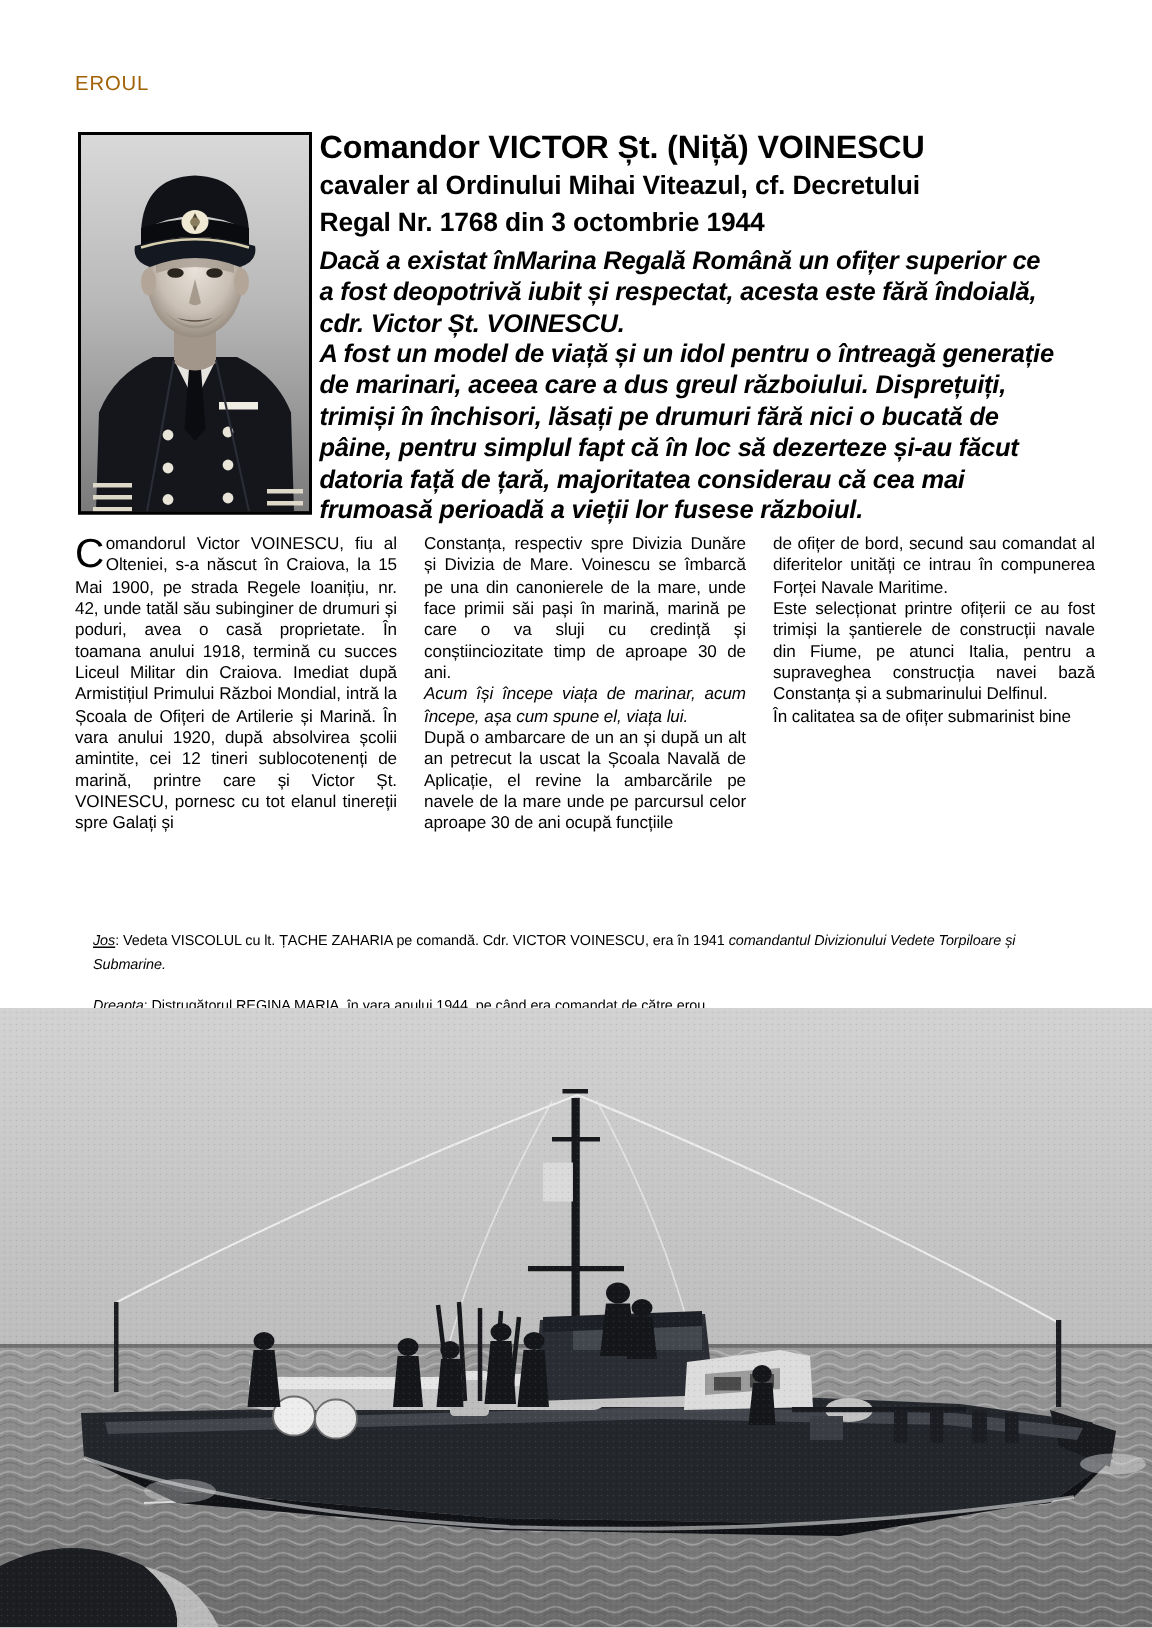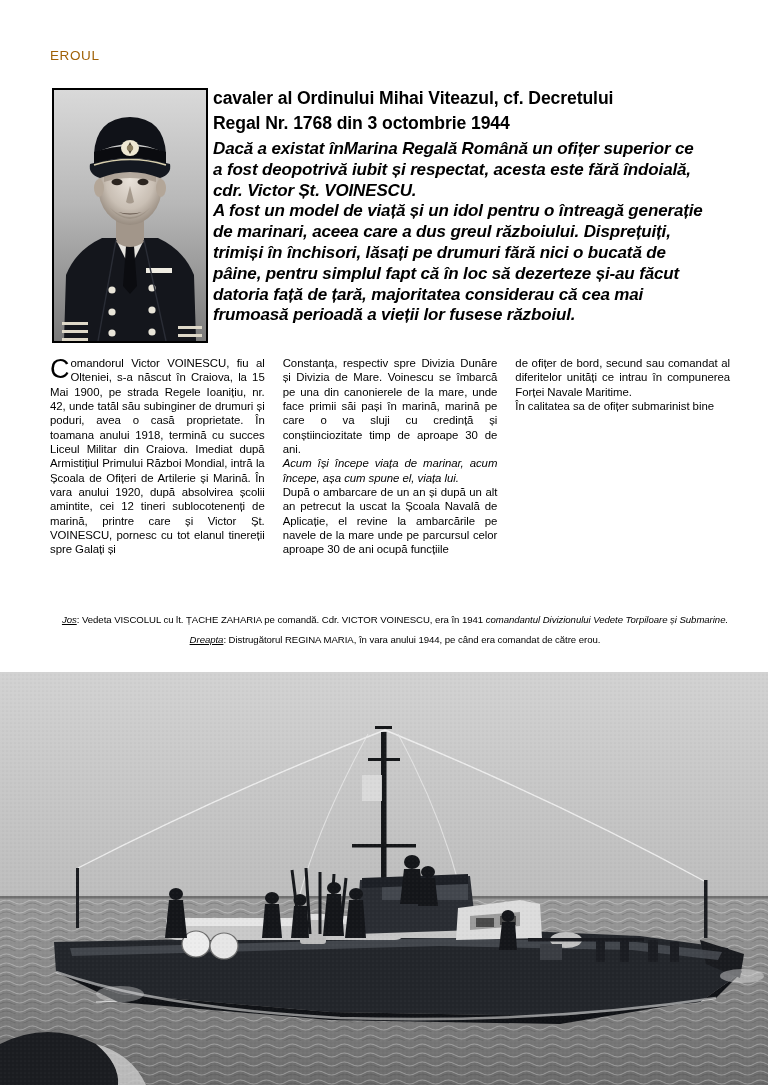--- a/index.html
+++ b/index.html
@@ -104,21 +104,21 @@
   
   .captions {
     position: absolute;
     left: 50px;
     top: 608px;
     width: 690px;
     font-size: 9.6px;
     line-height: 15.6px;
     letter-spacing: -0.05px;
   }
-  .captions p { margin: 4px; text-align: center; }
+  .captions p { margin: 12px; }
   .cap-key {
     font-style: italic;
     text-decoration: underline;
   }
   .cap-ital { font-style: italic; }
 
   
   .photo-bottom {
     position: absolute;
     left: 0;
@@ -201,20 +201,21 @@
     <rect x="8" y="248" width="26" height="3" fill="#ded8c8"></rect>
     <rect x="124" y="236" width="24" height="3" fill="#ded8c8"></rect>
     <rect x="124" y="244" width="24" height="3" fill="#ded8c8"></rect>
 
     <path d="M62 150 L44 251" stroke="#2a2d36" stroke-width="1.4" fill="none"></path>
     <path d="M90 150 L112 251" stroke="#2a2d36" stroke-width="1.4" fill="none"></path>
   </svg>
 </div>
 
 <div class="title-block">
+  <h1>Comandor VICTOR Șt. (Niță) VOINESCU</h1>
   <h2>cavaler al Ordinului Mihai Viteazul, cf. Decretului</h2>
   <h2>Regal Nr. 1768 din 3 octombrie 1944</h2>
   <div class="lead">
     <p>Dacă a existat înMarina Regală Română un ofițer superior ce a fost deopotrivă iubit și respectat, acesta este fără îndoială, cdr. Victor Șt. VOINESCU.</p>
     <p>A fost un model de viață și un idol pentru o întreagă generație de marinari, aceea care a dus greul războiului. Disprețuiți, trimiși în închisori, lăsați pe drumuri fără nici o bucată de pâine, pentru simplul fapt că în loc să dezerteze și-au făcut datoria față de țară, majoritatea considerau că cea mai frumoasă perioadă a vieții lor fusese războiul.</p>
   </div>
 </div>
 
 <div class="columns">
 
@@ -223,20 +224,21 @@
   </div>
 
   <div class="col">
     <p>Constanța, respectiv spre Divizia Dunăre și Divizia de Mare. Voinescu se îmbarcă pe una din canonierele de la mare, unde face primii săi pași în marină, marină pe care o va sluji cu credință și conștiinciozitate timp de aproape 30 de ani.</p>
     <p class="italic">Acum își începe viața de marinar, acum începe, așa cum spune el, viața lui.</p>
     <p>După o ambarcare de un an și după un alt an petrecut la uscat la Școala Navală de Aplicație, el revine la ambarcările pe navele de la mare unde pe parcursul celor aproape 30 de ani ocupă funcțiile</p>
   </div>
 
   <div class="col">
     <p>de ofițer de bord, secund sau comandat al diferitelor unități ce intrau în compunerea Forței Navale Maritime.</p>
+    <p>Este selecționat printre ofițerii ce au fost trimiși la șantierele de construcții navale din Fiume, pe atunci Italia, pentru a supraveghea construcția navei bază Constanța și a submarinului Delfinul.</p>
     <p>În calitatea sa de ofițer submarinist bine</p>
   </div>
 
 </div>
 
 <div class="captions">
   <p><span class="cap-key">Jos</span><span>: Vedeta VISCOLUL  cu lt. ȚACHE ZAHARIA pe comandă. Cdr. VICTOR VOINESCU, era în 1941 </span><span class="cap-ital">comandantul Divizionului Vedete Torpiloare și Submarine.</span></p>
   <p><span class="cap-key">Dreapta</span><span>: Distrugătorul REGINA MARIA, în vara anului 1944, pe când era comandat de către erou.</span></p>
 </div>
 

